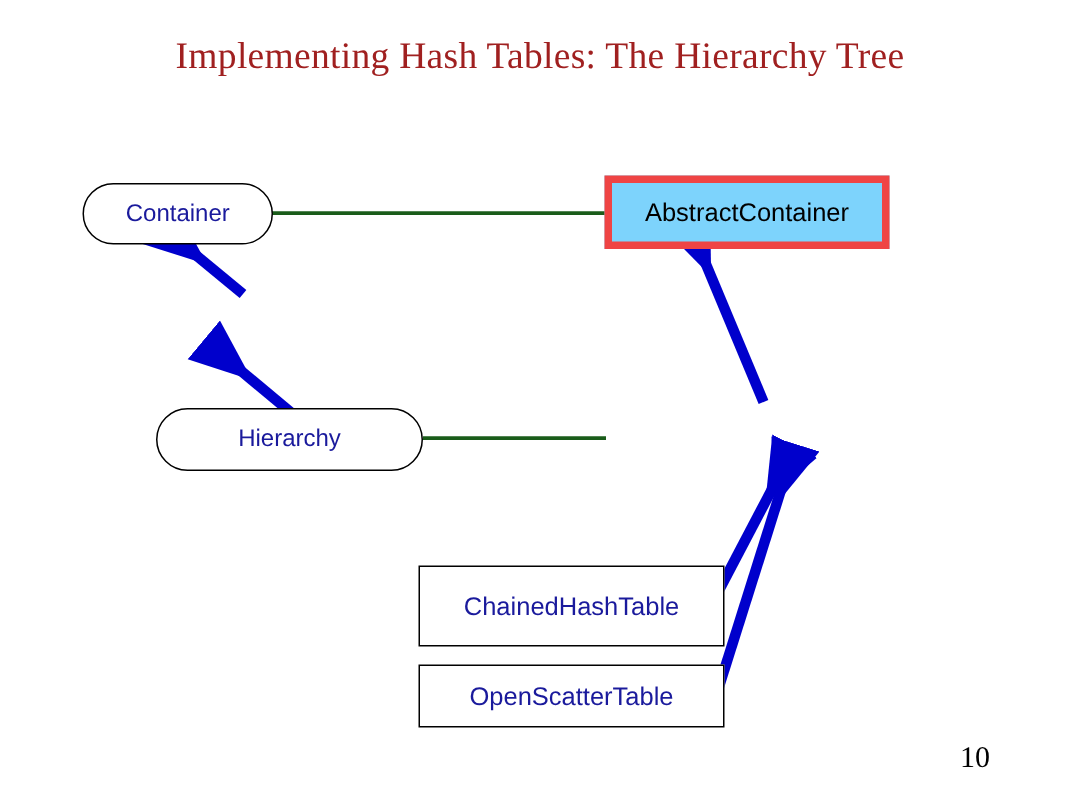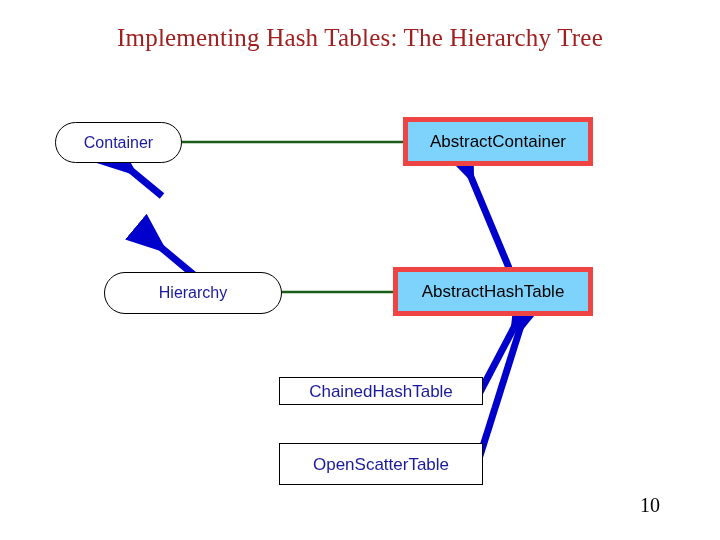--- a/index.html
+++ b/index.html
@@ -113,25 +113,22 @@
 
   <div class="node abstract" style="left:403px; top:117px; width:190px; height:49px;">
     <span>AbstractContainer</span>
   </div>
 
 
   <div class="node iface" style="left:104px; top:272px; width:178px; height:42px;">
     <span>Hierarchy</span>
   </div>
 
-  <div class="node abstract" style="left:393px; top:267px; width:200px; height:49px;">
-    <span>AbstractHashTable</span>
-  </div>
 
-  <div class="node concrete" style="left:279px; top:377px; width:204px; height:28px;">
+  <div class="node concrete" style="left:279px; top:377px; width:204px; height:54px;">
     <span>ChainedHashTable</span>
   </div>
 
   <div class="node concrete" style="left:279px; top:443px; width:204px; height:42px;justify-content:center;">
     <span>OpenScatterTable</span>
   </div>
 
   <div id="page-number">10</div>
 
 </div>

